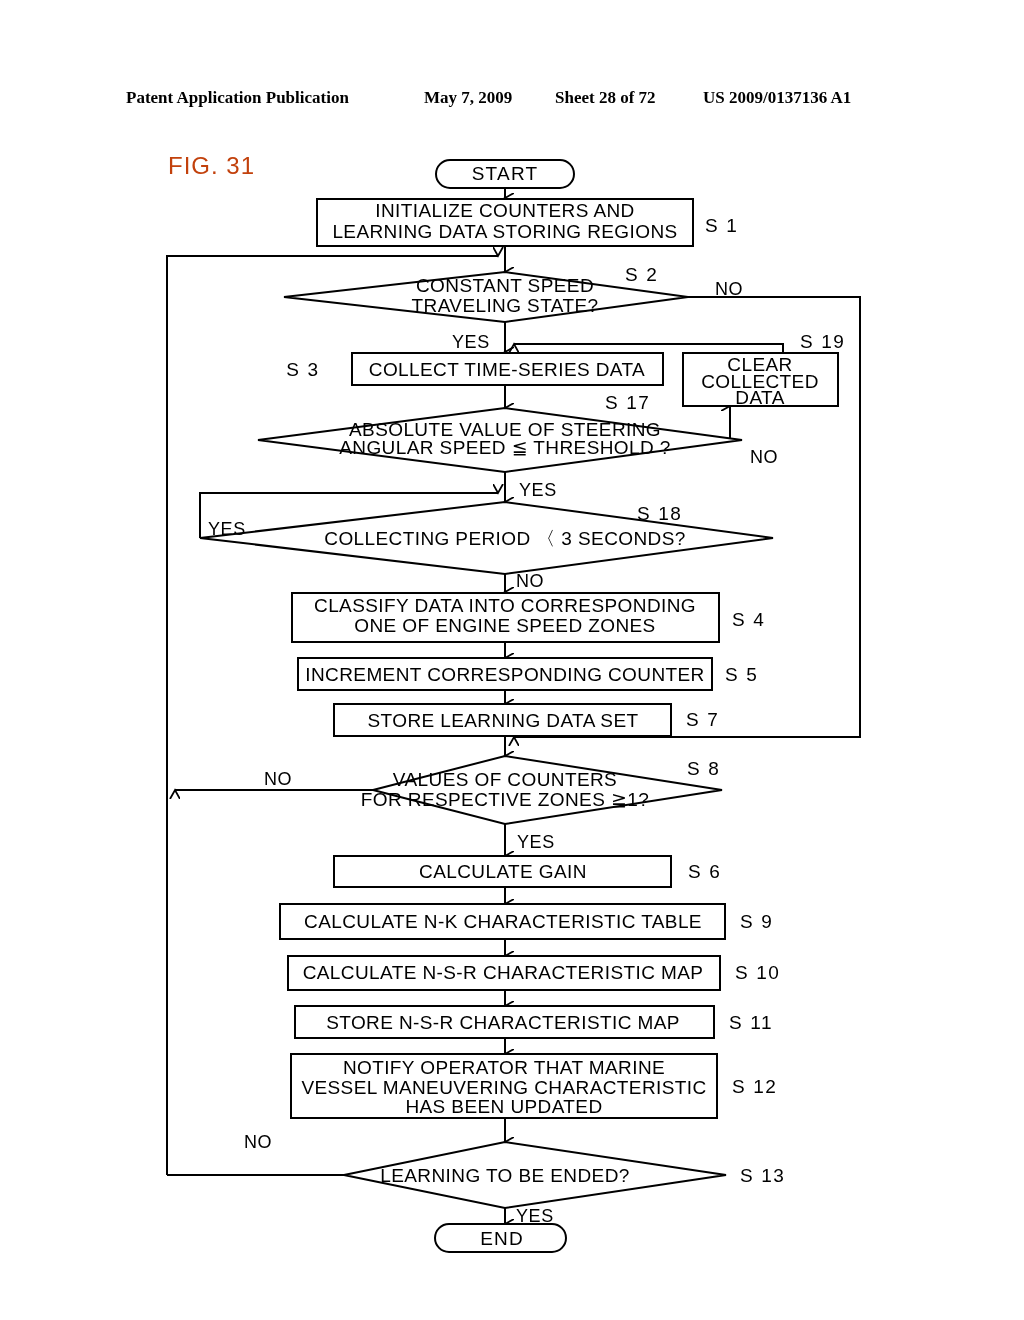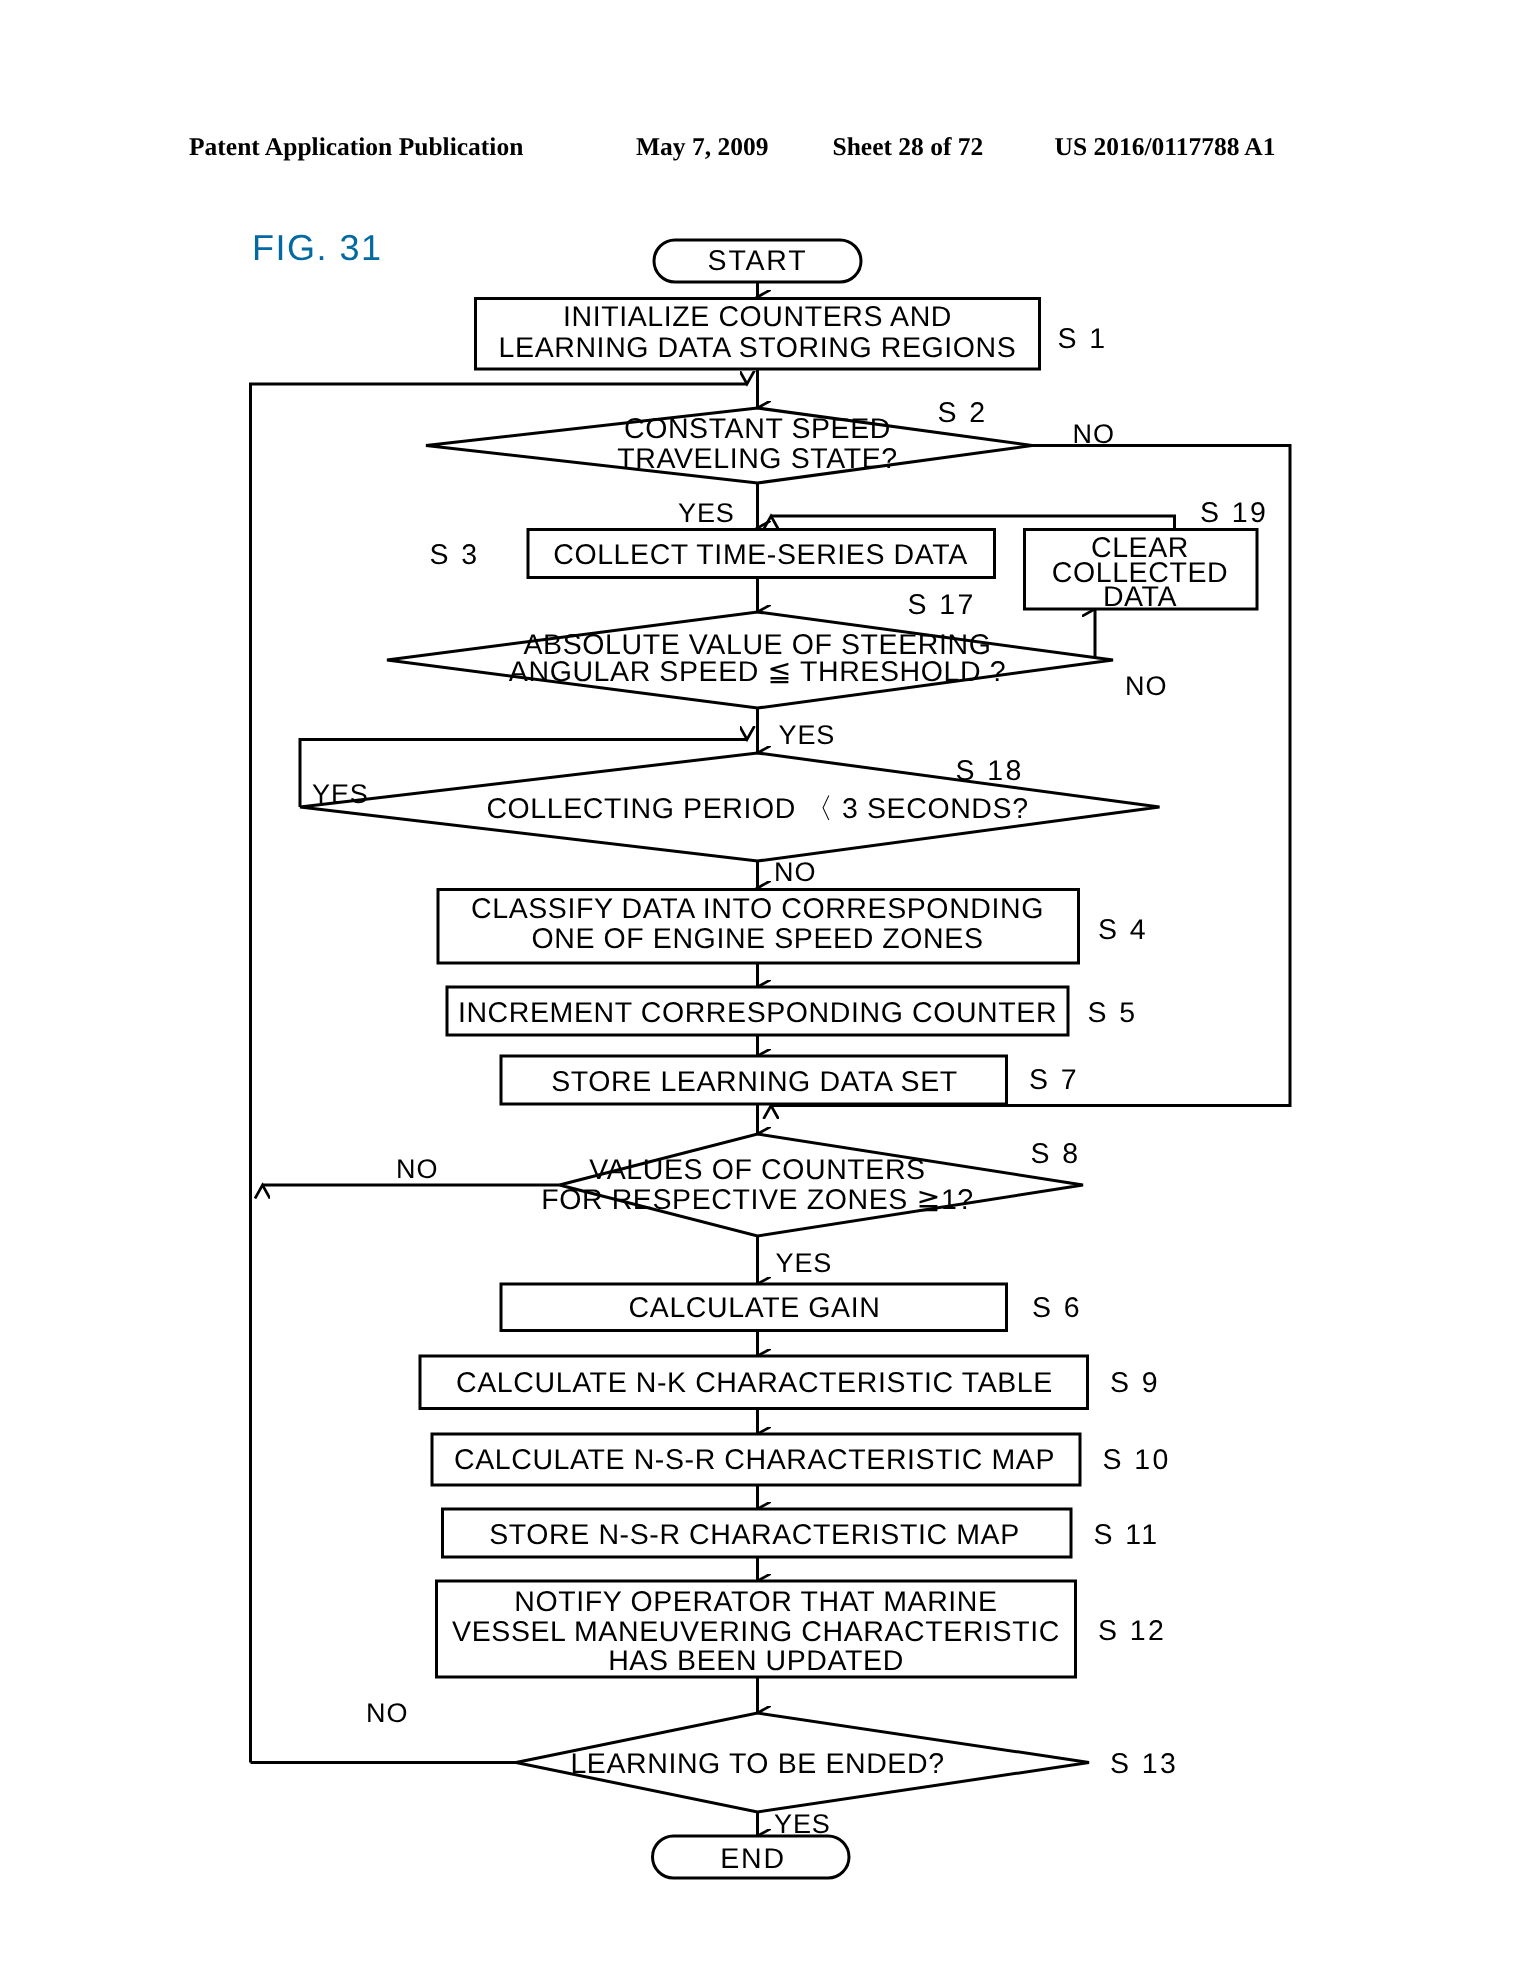--- a/index.html
+++ b/index.html
@@ -37,21 +37,21 @@
   #hdr-sheet { left: 555px; }
   #hdr-num   { left: 703px; }
 
   #fig-label {
     position: absolute;
     left: 168px;
     top: 152px;
     font-family: "Liberation Sans", sans-serif;
     font-size: 24px;
     letter-spacing: 1px;
-    color: #0369a1;
+    color: #c2410c;
   }
   #flow {
     position: absolute;
     left: 0;
     top: 0;
   }
   svg text {
     font-family: "Liberation Sans", sans-serif;
     fill: #000;
   }
@@ -63,21 +63,21 @@
   .conn  { fill: none; stroke: #000000; stroke-width: 2; }
 </style>
 </head>
 <body>
 
 <div id="page">
 
   <div class="hdr" id="hdr-pub">Patent Application Publication</div>
   <div class="hdr" id="hdr-date">May 7, 2009</div>
   <div class="hdr" id="hdr-sheet">Sheet 28 of 72</div>
-  <div class="hdr" id="hdr-num">US 2016/0117788 A1</div>
+  <div class="hdr" id="hdr-num">US 2009/0137136 A1</div>
 
   <div id="fig-label">FIG. 31</div>
 
   <svg id="flow" width="1024" height="1320" viewBox="0 0 1024 1320">
     <defs>
       <marker id="arrowDown" markerWidth="12" markerHeight="12" refX="5" refY="9" orient="auto" markerUnits="userSpaceOnUse">
         <path d="M0,0 L5,9 L10,0" fill="none" stroke="#000" stroke-width="1.8"></path>
       </marker>
       <marker id="arrowUp" markerWidth="12" markerHeight="12" refX="5" refY="9" orient="auto" markerUnits="userSpaceOnUse">
         <path d="M0,0 L5,9 L10,0" fill="none" stroke="#000" stroke-width="1.8"></path>

